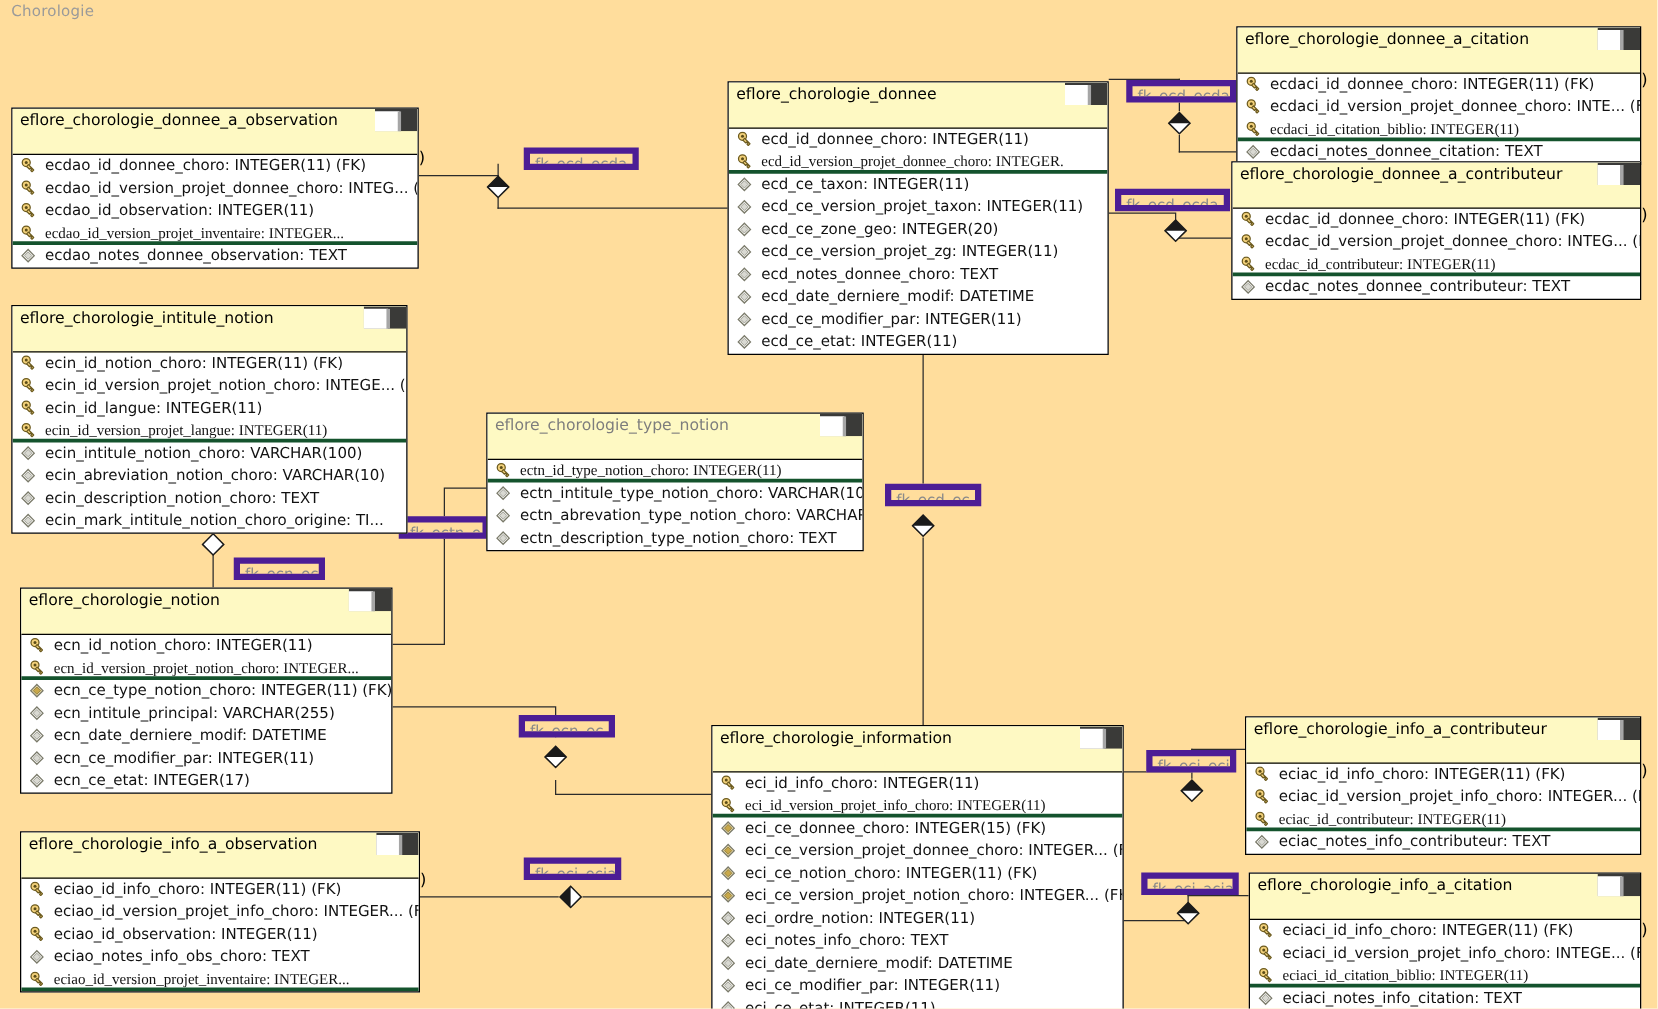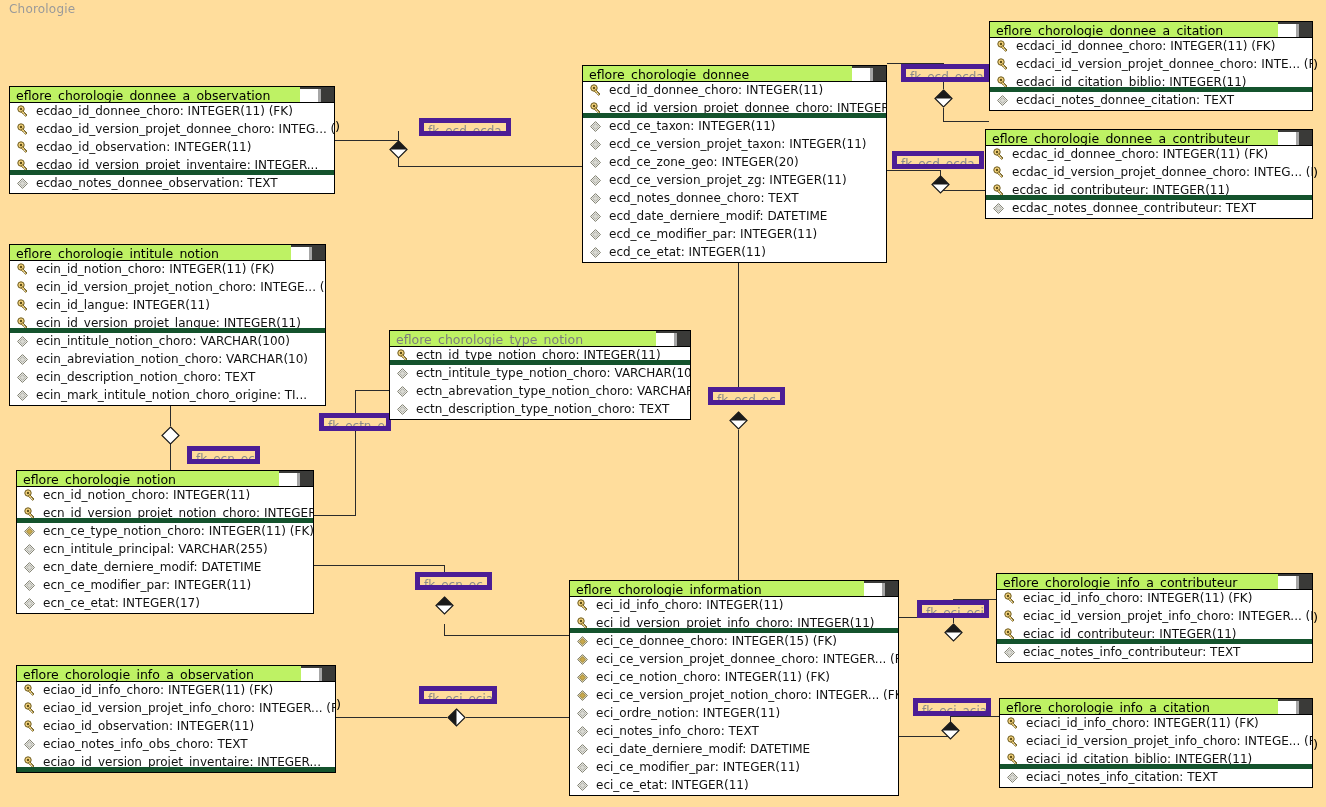--- a/index.html
+++ b/index.html
@@ -29,27 +29,27 @@
 
   
   .entity {
     position: absolute;
     background: #ffffff;
     border: 1px solid #000000;
     overflow: hidden;
   }
   .entity-header {
     position: relative;
-    height: 16px;
+    height: 37px;
     line-height: 18px;
     padding: 0 6px;
     font-size: 12.5px;
     color: #000000;
     border-bottom: 1px solid #000000;
-    background: #bef264;
+    background: #fef9c3;
     white-space: nowrap;
     overflow: hidden;
   }
   .entity.dim .entity-header { color: #7d7d7d; }
   
   .fold {
     position: absolute;
     right: 0; top: 0;
     width: 34px; height: 18px;
     overflow: hidden;
@@ -78,21 +78,21 @@
     position: relative;
     height: 18px;
     line-height: 17px;
     padding-left: 26px;
     padding-right: 3px;
     font-size: 12px;
     color: #000000;
     white-space: nowrap;
     overflow: hidden;
   }
-  .attr.sep-after { border-bottom: 5px solid #14532d; }
+  .attr.sep-after { border-bottom: 3px solid #14532d; font-family: Liberation Serif, serif; }
   .attr .glyph {
     position: absolute;
     left: 6px;
     top: 2px;
     width: 13px;
     height: 13px;
   }
   .attr .tname { color: #111; }
 
   

